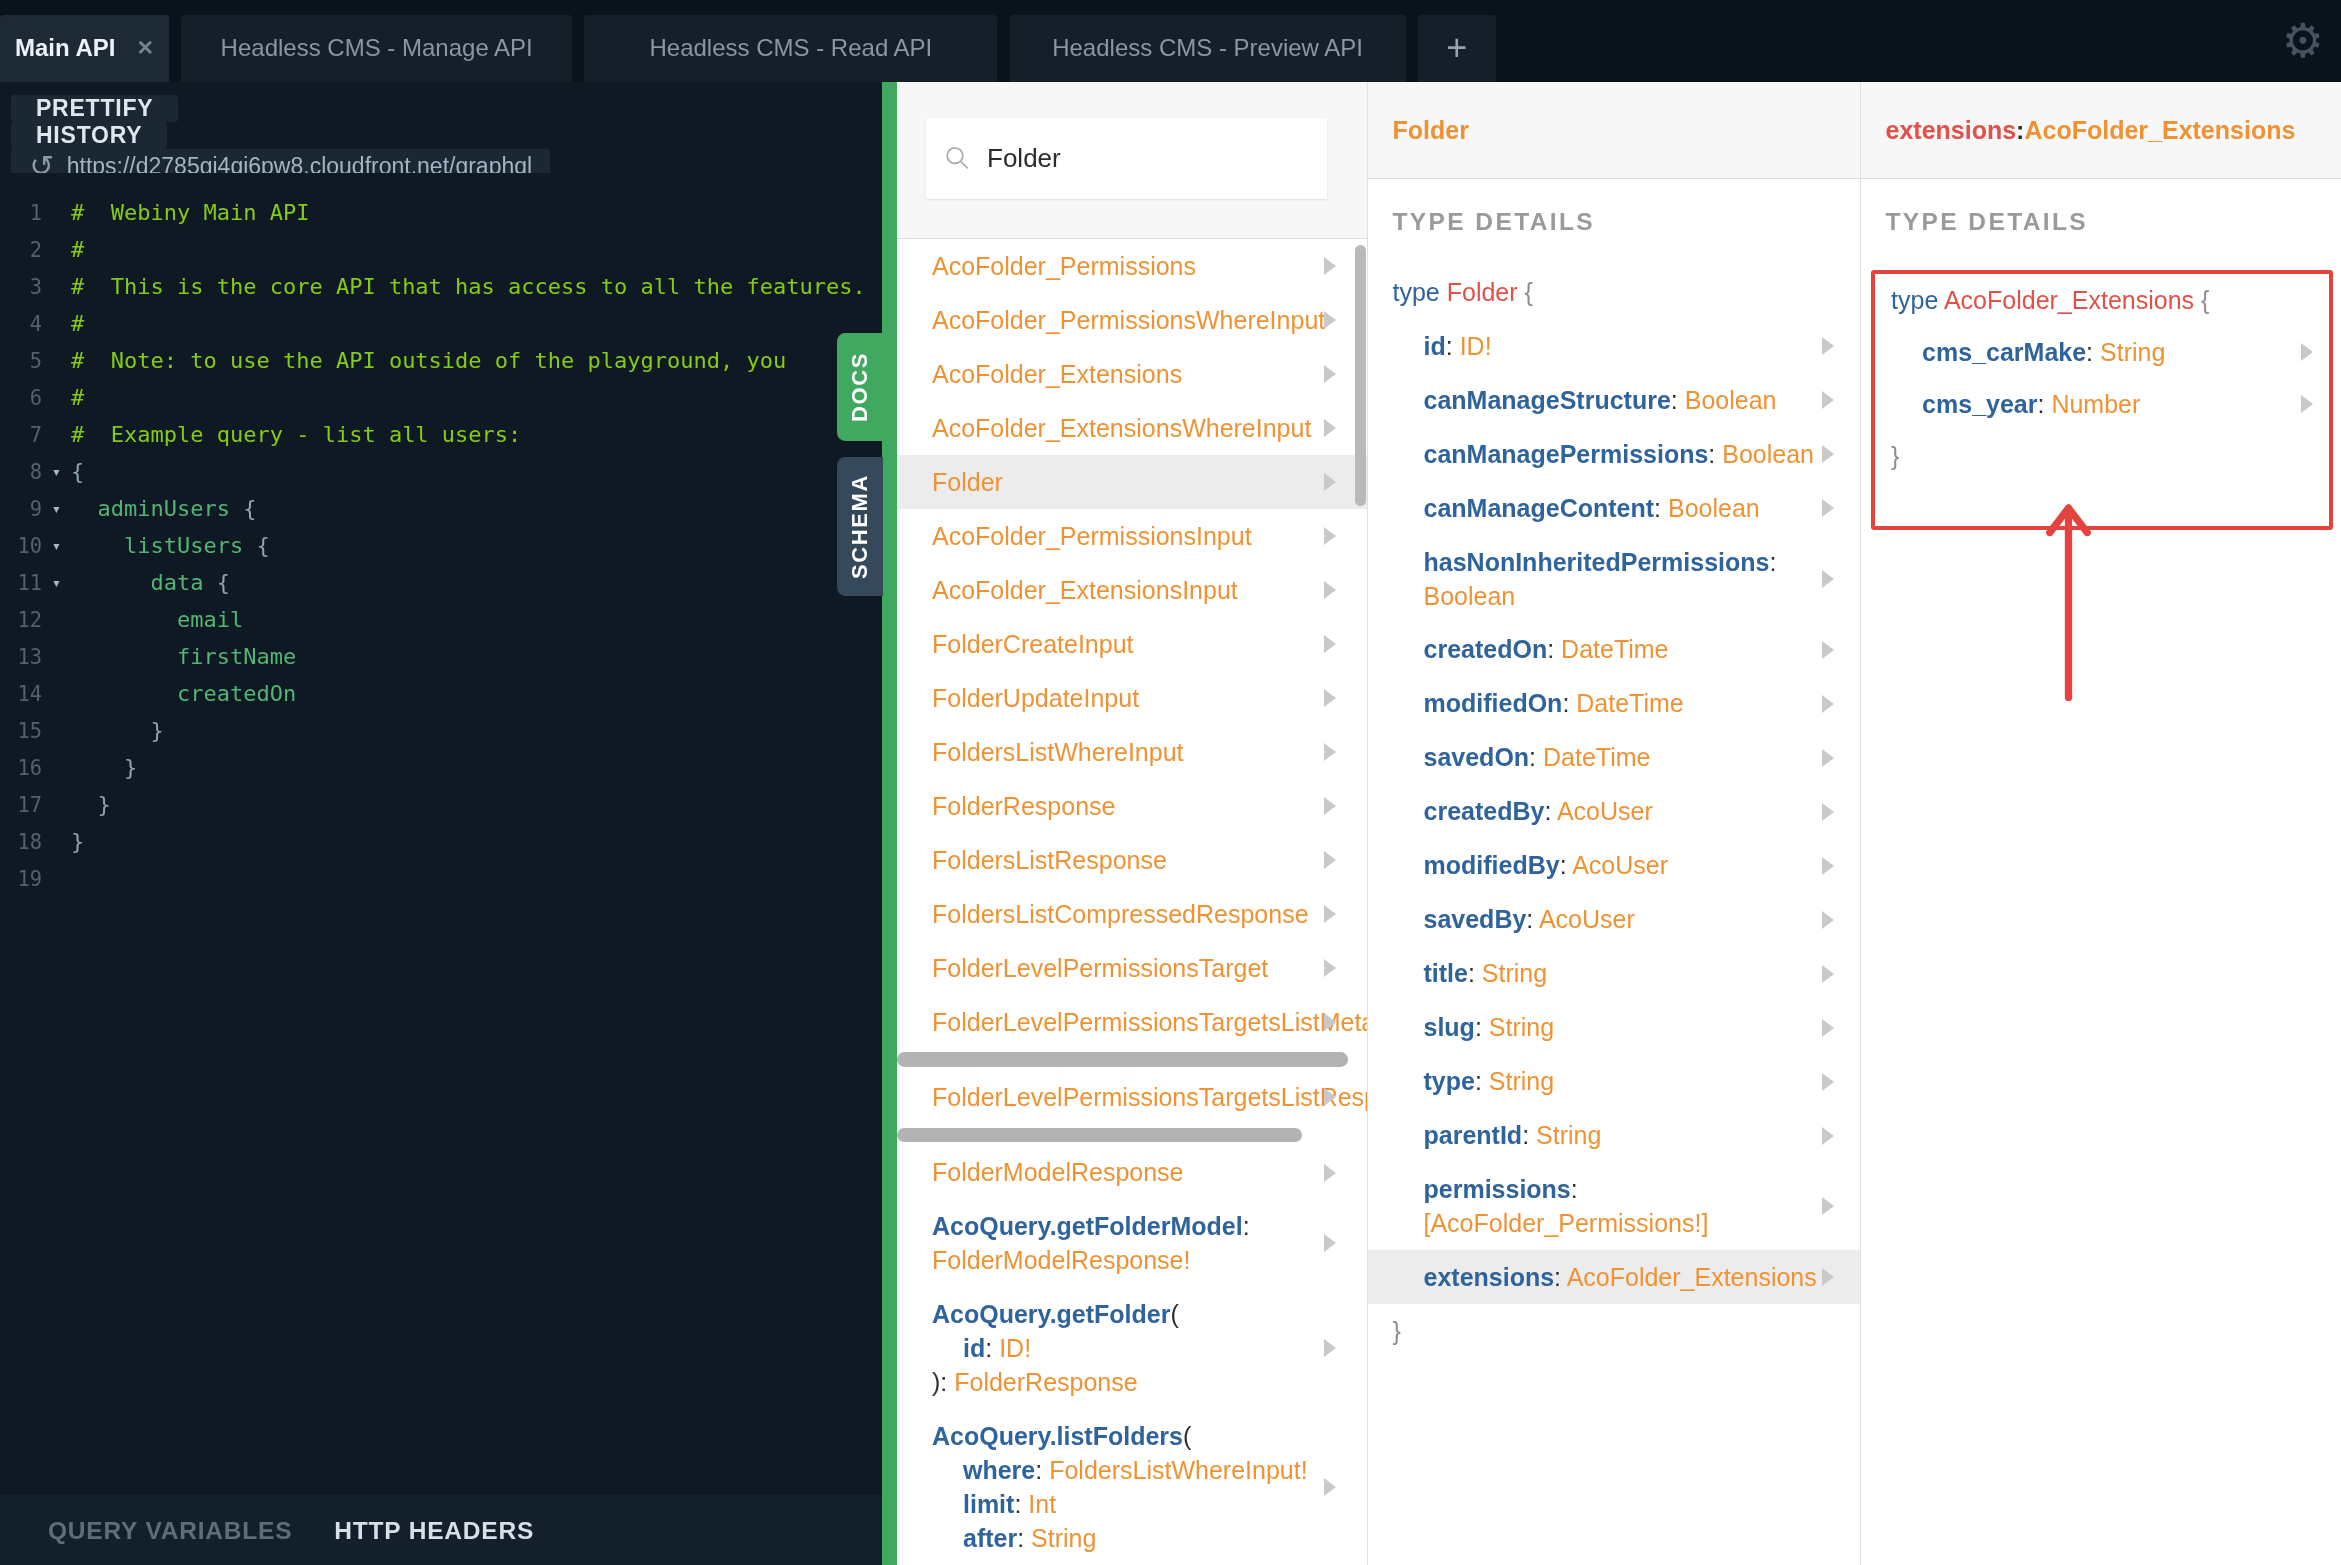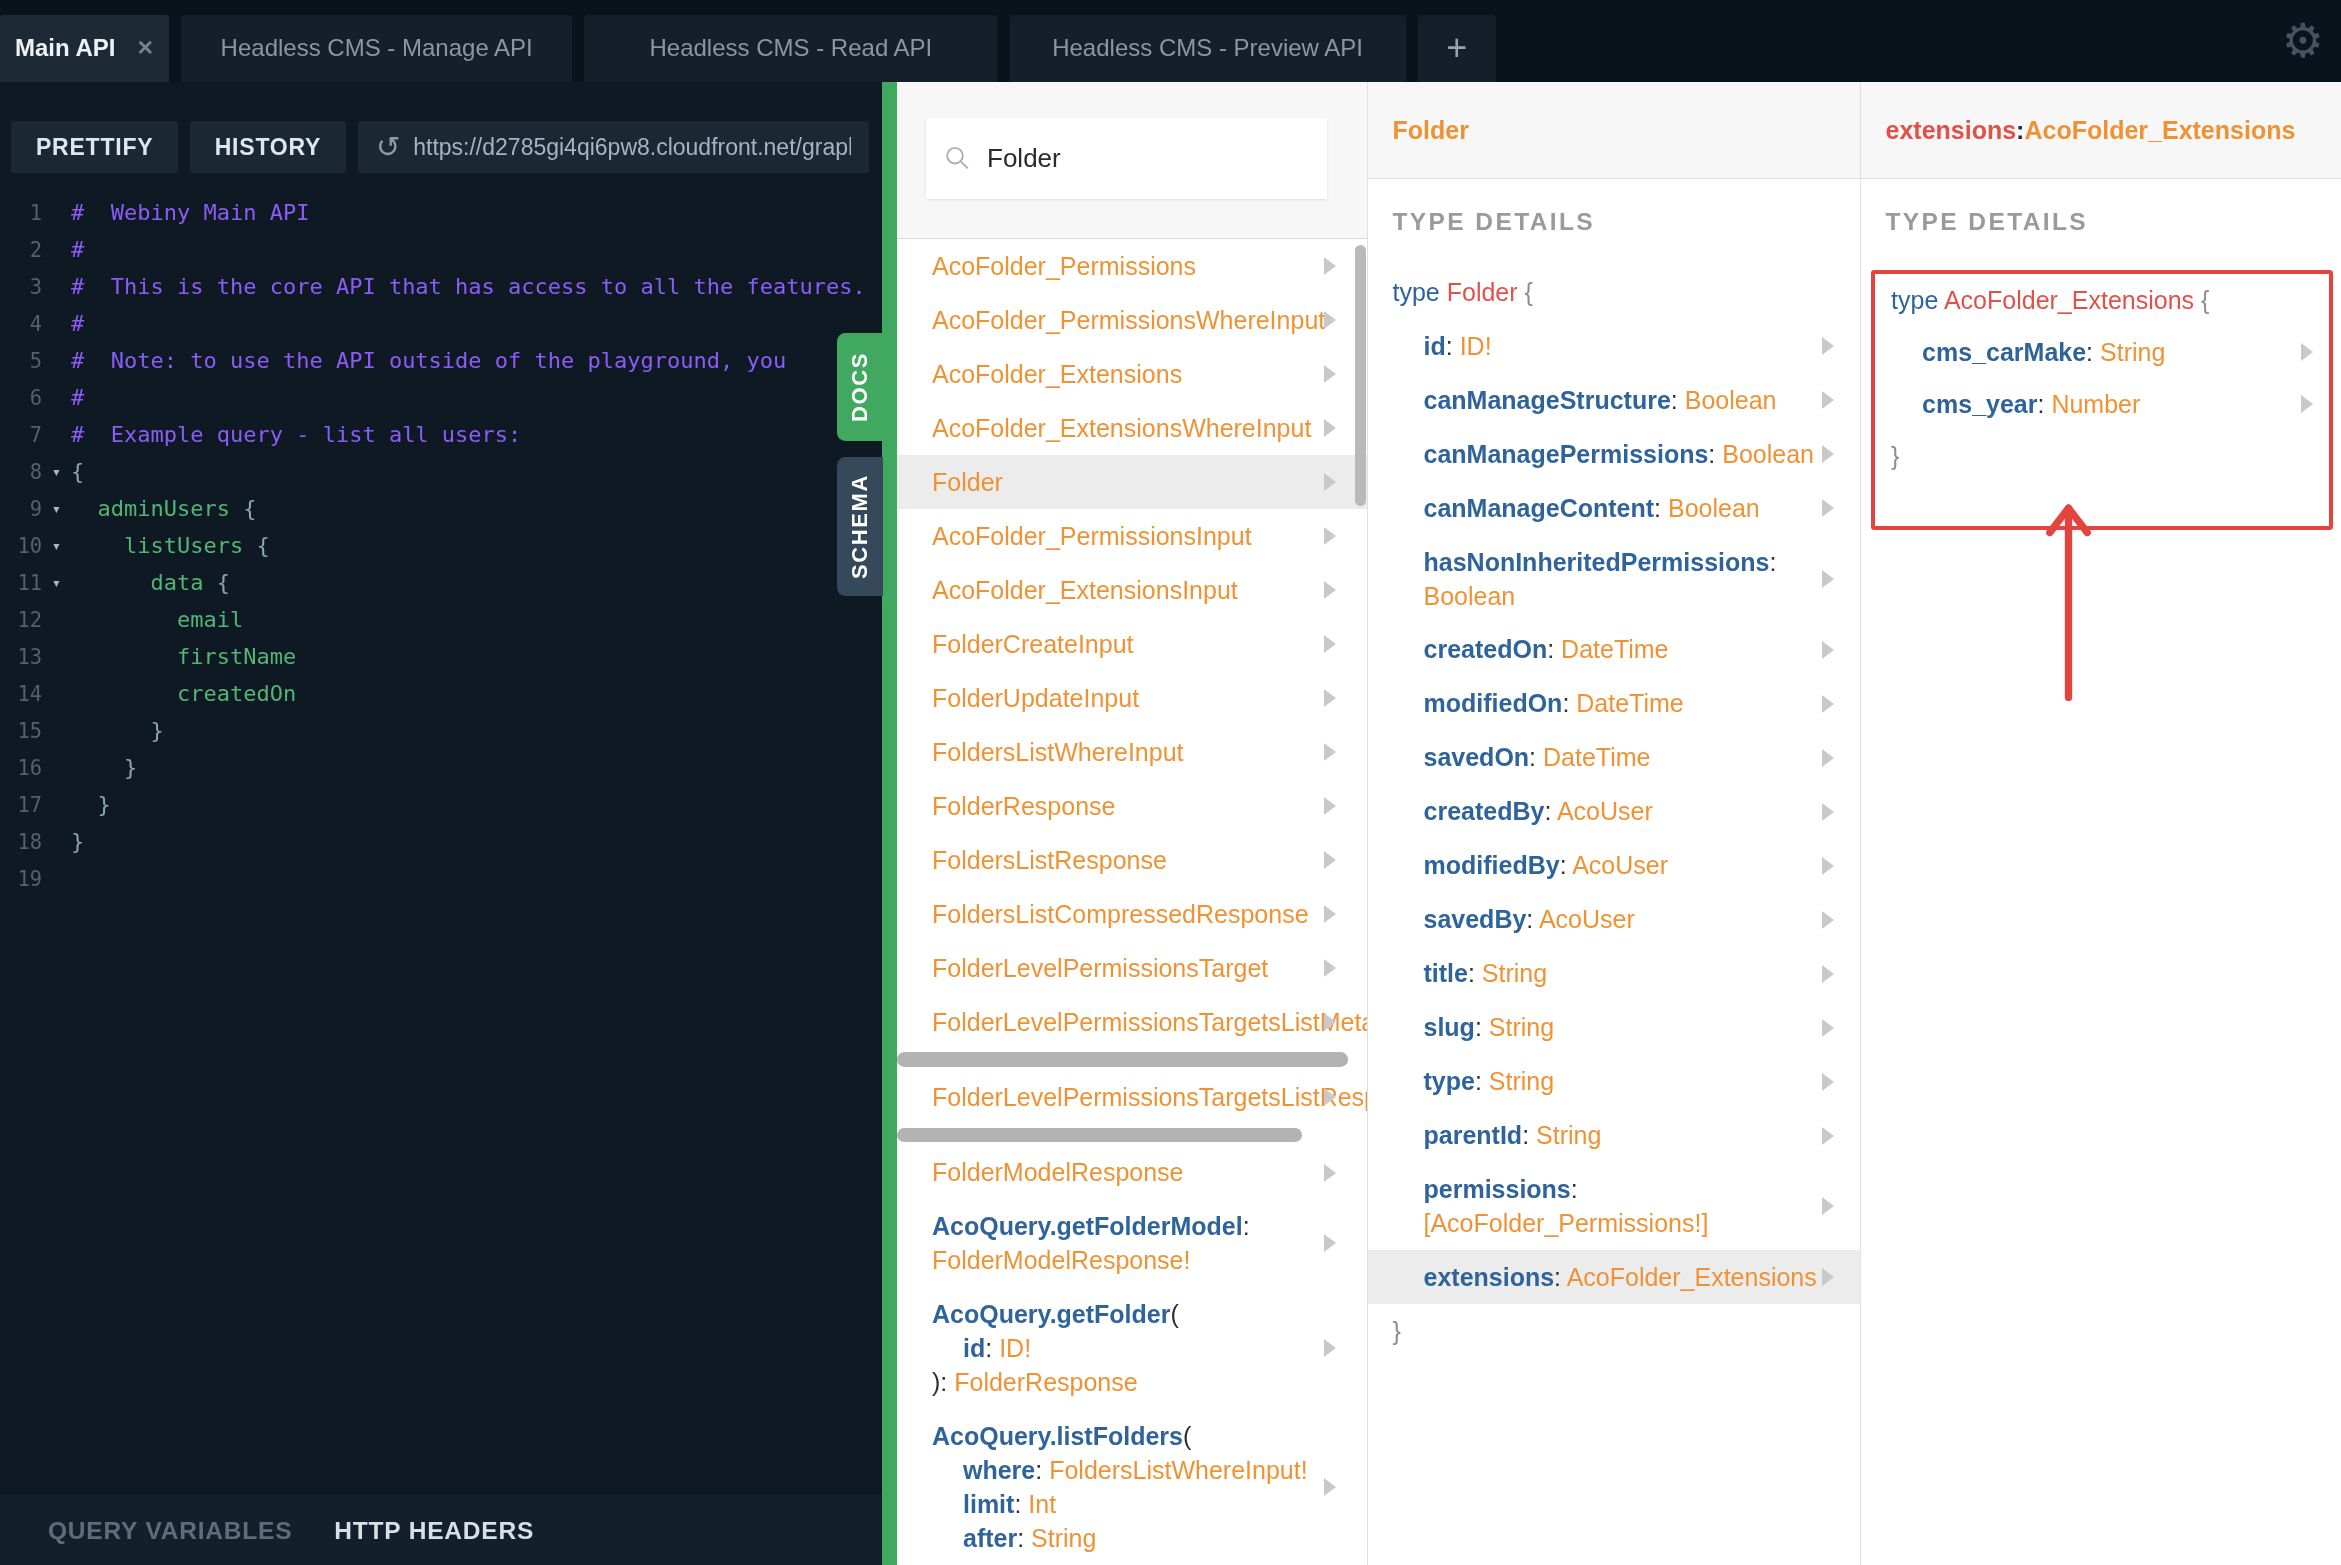--- a/index.html
+++ b/index.html
@@ -18,38 +18,38 @@
   .tab:nth-child(3){ width:413px; }
   .tab:nth-child(4){ width:396px; }
   .tab-close { font-size:21px; color:#76838f; }
   .tab-add { width:78px; height:67px; margin-right:0; background:#141f2a; border-radius:3.3px 3.3px 0 0;
              display:flex; align-items:center; justify-content:center; font-size:36px; color:#96a2ae; }
   .gear { position:absolute; right:18px; top:4.9px; font-size:47px; color:#46525f; line-height:72px;
           font-family:"DejaVu Sans", sans-serif; }
 
   
   .toolbar { position:absolute; left:0; top:82px; width:882px; height:91px; background:#0e1923;
-             display:flex; align-items:flex-end; padding:13px 0 0 11.4px; }
+             display:flex; align-items:flex-start; padding:13px 0 0 11.4px;flex-direction:column; }
   .tbtn { height:52px; padding:0 24.5px; background:#1b2733; border-radius:3.3px; color:#dfe7ee;
           font-size:23px; font-weight:700; letter-spacing:0.8px; display:flex; align-items:center;
           margin-right:12.2px; }
   .urlbar { flex:1; height:52px; background:#1b2733; border-radius:3.3px; display:flex;
             align-items:center; padding:0 18px; margin-right:13px; min-width:0; }
   .refresh { font-size:29px; color:#8c9aa8; margin-right:13px; font-family:"DejaVu Sans", sans-serif; }
   .url { font-size:23px; color:#a3b4c3; white-space:nowrap; overflow:hidden; }
 
   
   .editor { position:absolute; left:0; top:173px; width:882px; height:1322px; background:#0e1923;
             overflow:hidden; font-family:"DejaVu Sans Mono", monospace; }
   .elines { padding-top:21px; }
   .eline { height:37px; display:flex; align-items:center; white-space:pre; }
   .enum { width:42px; text-align:right; font-size:20.4px; color:#53616d; flex:none; }
   .efold { width:29px; text-align:center; font-size:15.5px; color:#aab6c0; flex:none; }
   .ecode { font-size:22px; flex:none; }
-  .c-cm { color:#8b5cf6;margin-top:20px; }
+  .c-cm { color:#84cc16;margin-top:20px; }
   .c-gr { color:#53b574; }
   .c-br { color:#8fa3b0; }
 
   
   .bottombar { position:absolute; left:0; top:1495px; width:882px; height:71px; background:#13202b;
                display:flex; align-items:center; padding-left:48px; gap:42px;
                font-size:24.5px; font-weight:700; letter-spacing:0.8px; }
   .qv { color:#5f6c79; }
   .hh { color:#d7dfe7; }
 

